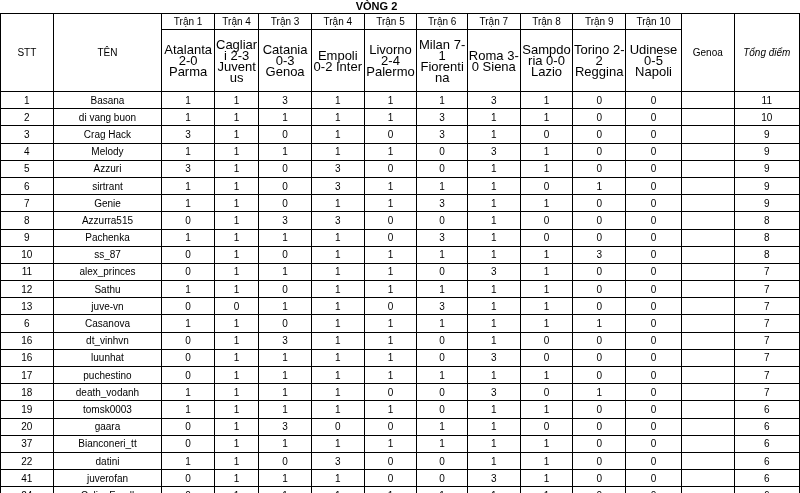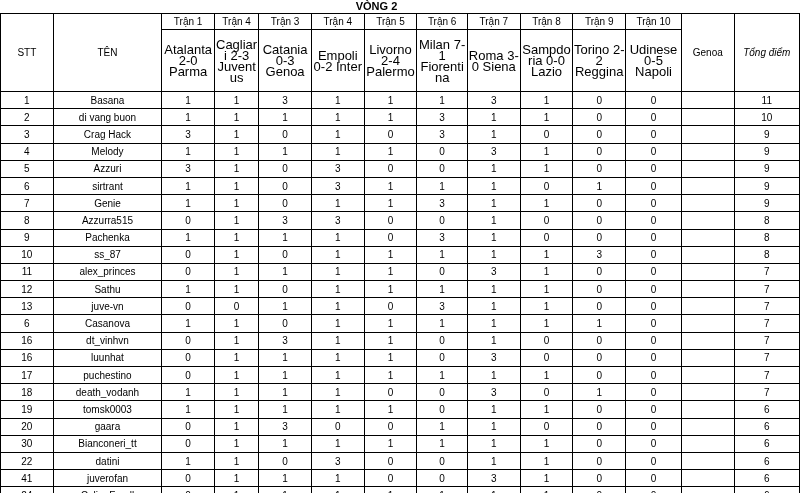--- a/index.html
+++ b/index.html
@@ -453,21 +453,21 @@
           <td class="num-cell">0</td>
           <td class="num-cell">1</td>
           <td class="num-cell">1</td>
           <td class="num-cell">0</td>
           <td class="num-cell">0</td>
           <td class="num-cell">0</td>
           <td class="num-cell empty"></td>
           <td class="total-cell">6</td>
         </tr>
         <tr class="data-row">
-          <td class="num-cell">30</td>
+          <td class="num-cell">37</td>
           <td class="name-cell">Bianconeri_tt</td>
           <td class="num-cell">0</td>
           <td class="num-cell">1</td>
           <td class="num-cell">1</td>
           <td class="num-cell">1</td>
           <td class="num-cell">1</td>
           <td class="num-cell">1</td>
           <td class="num-cell">1</td>
           <td class="num-cell">1</td>
           <td class="num-cell">0</td>

